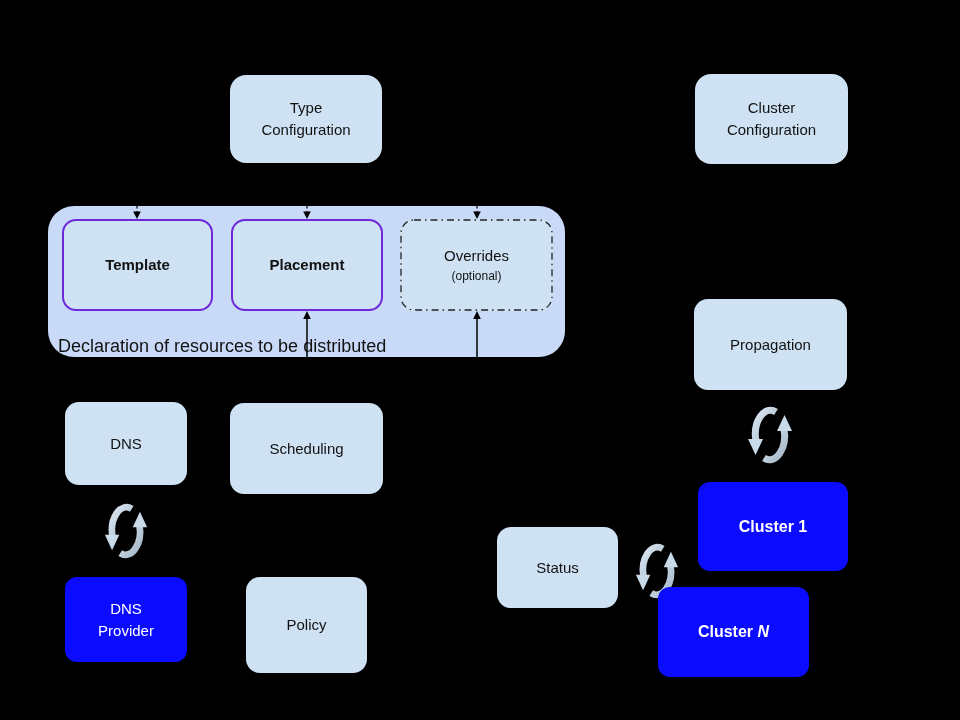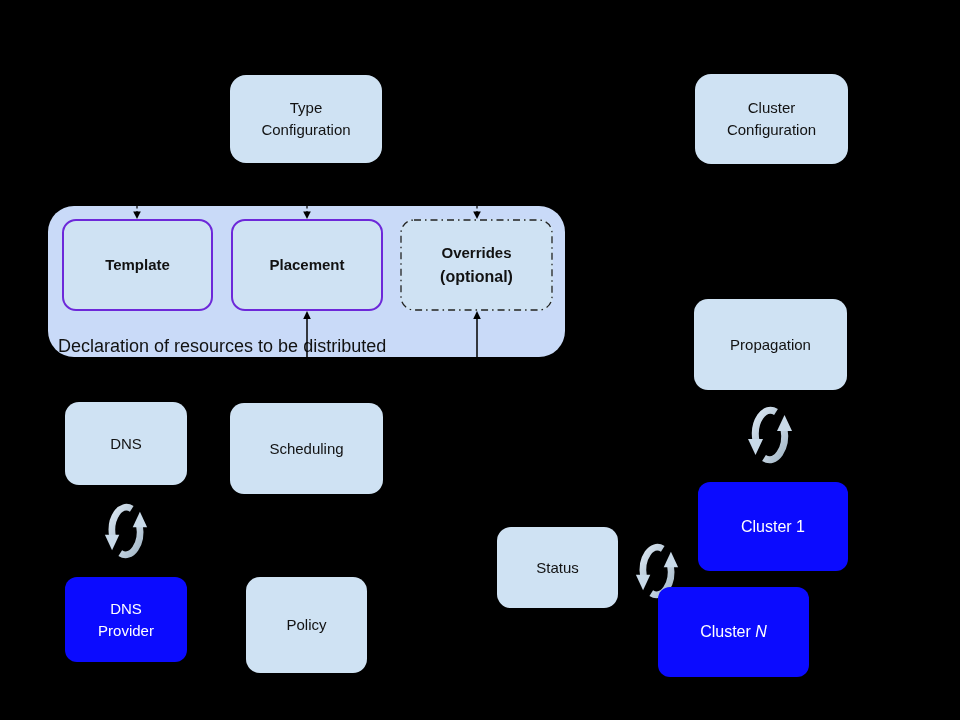--- a/index.html
+++ b/index.html
@@ -12,37 +12,37 @@
     position:absolute;display:flex;flex-direction:column;
     align-items:center;justify-content:center;text-align:center;
     background:var(--light-box,#cfe2f3);
     color:var(--text-dark,#121212);
     border-radius:14px;font-size:15px;line-height:1.45;
     white-space:pre-line;box-sizing:border-box;
   }
   .node.blue{
     background:var(--cluster-blue,#0b0bff);
     color:var(--text-light,#ffffff);
-    font-weight:normal;font-size:16px;border-radius:12px;
+    font-weight:bold;font-size:16px;border-radius:12px;
   }
   .node.blue.regular{font-weight:400;font-size:15px;}
   .inner{border:2px solid #6d28d9;font-weight:bold;}
   .group{
     position:absolute;left:48px;top:206px;width:517px;height:151px;
     border-radius:26px;background:var(--group-box,#c9daf8);
   }
   .group-caption{
     position:absolute;left:10px;bottom:0;
     font-size:18px;color:var(--text-dark,#121212);
   }
-  .sublabel{font-size:16px;margin-top:1px;}
+  .sublabel{font-size:12px;margin-top:1px;}
   .connectors{position:absolute;left:0;top:0;pointer-events:none;}
   .sync{position:absolute;}
   .dashrect{position:absolute;left:0;top:0;}
-  .ovr-label{position:relative;font-weight:bold;}
+  .ovr-label{position:relative;}
 
   
   #type-config    {left:230px;top:75px; width:152px;height:88px;border-radius:16px;}
   #cluster-config {left:695px;top:74px; width:153px;height:90px;border-radius:16px;}
   #template       {left:62px; top:219px;width:151px;height:92px;}
   #placement      {left:231px;top:219px;width:152px;height:92px;text-align:right;}
   #overrides      {left:400px;top:219px;width:153px;height:92px;border-radius:14px;}
   #dns            {left:65px; top:402px;width:122px;height:83px;}
   #scheduling     {left:230px;top:403px;width:153px;height:91px;}
   #dns-provider   {left:65px; top:577px;width:122px;height:85px;}

